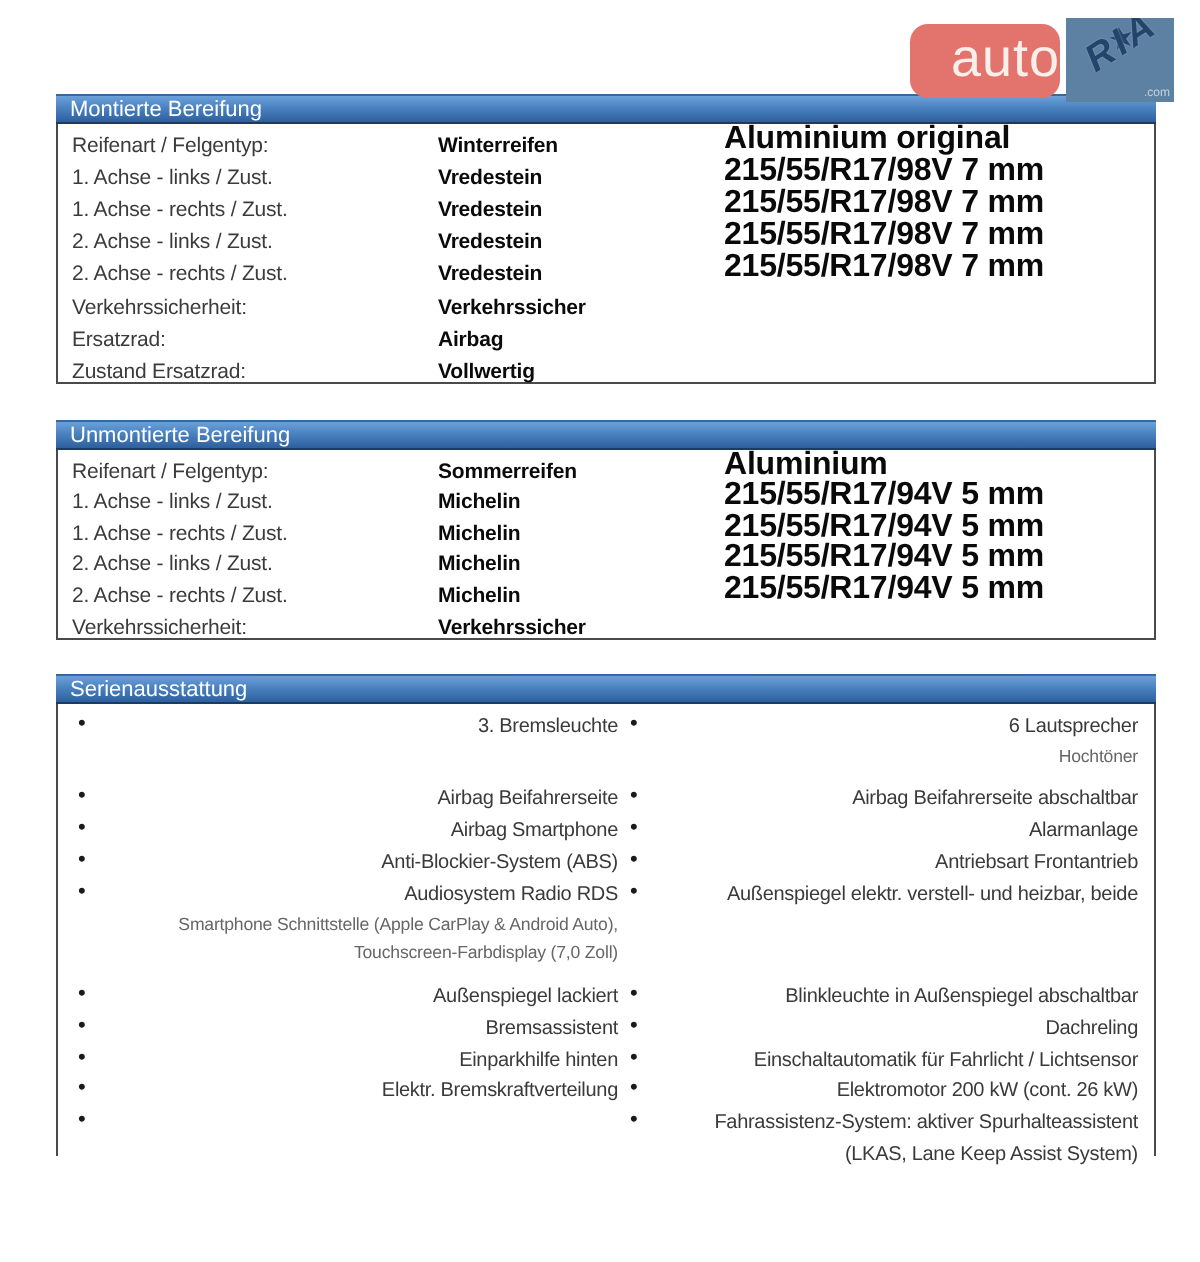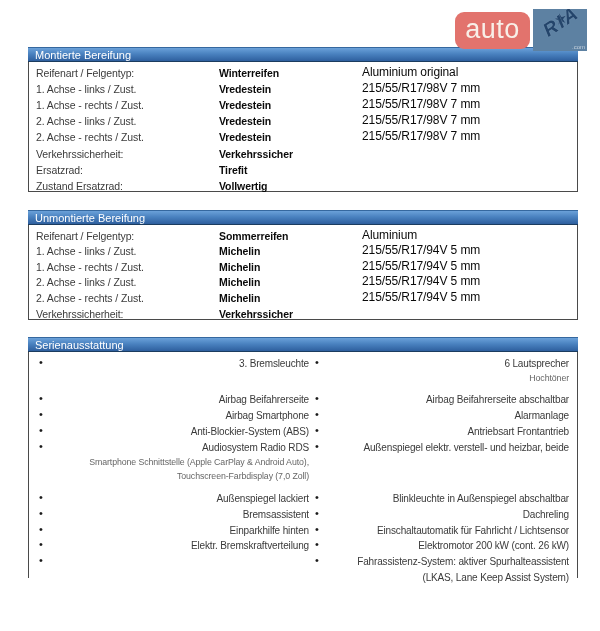--- a/index.html
+++ b/index.html
@@ -3,21 +3,21 @@
 <meta charset="utf-8">
 <style>
   * { margin:0; padding:0; box-sizing:border-box; }
   html,body { background:#fff; }
   body { font-family:"Liberation Sans", sans-serif; }
   .page { position:relative; width:600px; height:631px; background:#ffffff; overflow:hidden; }
 
   
   .logo { position:absolute; top:9px; right:13px; display:flex; align-items:flex-end; gap:3px; z-index:5; }
   .logo-auto { width:75px; height:37px; margin-bottom:2px; border-radius:9px; background:#e2736d;
-               color:#f8efe8; font-size:27px; display:flex; align-items:center; justify-content:center;
+               color:#f8efe8; font-size:27px; display:flex; align-items:center; justify-content:flex-end;
                padding-bottom:3px; letter-spacing:0.5px; }
   .logo-ria { width:54px; height:42px; background:#5d81a2; position:relative; overflow:hidden; }
   .ria-text { position:absolute; left:6px; top:14px; transform:rotate(-33deg); transform-origin:left top;
               font-weight:bold; font-style:italic; font-size:19px; color:#24456b; letter-spacing:2px;
               text-shadow:0 0 1px #8fa9c2; }
   .ria-star { position:absolute; left:21px; top:1px; color:#24456b; font-size:15px; transform:rotate(-15deg);
               text-shadow:0 0 1px #8fa9c2; }
   .ria-domain { position:absolute; right:2px; bottom:1px; font-size:6px; color:#c6d2dd; }
 
   
@@ -32,21 +32,21 @@
   .body-mounted   { height:130px; padding-top:1px; }
   .body-unmounted { height:95px;  padding-top:1px; }
   .body-equip     { height:226px; border-bottom:none; padding:4px 8px 0 10px; }
 
   
   .t-row { display:flex; align-items:flex-end; }
   .body-mounted .t-row   { height:16.1px; }
   .body-unmounted .t-row { height:15.6px; }
   .t-label { width:190px; padding-left:7px; font-size:10.5px; color:#3b3b3b; letter-spacing:-0.1px; }
   .t-col2  { width:143px; font-size:10.5px; font-weight:bold; color:#0a0a0a; letter-spacing:-0.1px; }
-  .t-col3  { flex:1; font-size:12px; font-weight:normal; color:#0a0a0a; letter-spacing:-0.1px; }
+  .t-col3  { flex:1; font-size:16px; font-weight:bold; color:#0a0a0a; letter-spacing:-0.1px; }
 
   
   .e-row { display:flex; margin-bottom:0.4px; }
   .e-row.gap { margin-bottom:7px; }
   .e-item { display:flex; align-items:flex-start; }
   .e-left  { width:276px; padding-right:6px; }
   .e-right { flex:1; }
   .bullet { flex:0 0 auto; width:9px; font-size:11px; line-height:13px; color:#1a1a1a; position:relative; top:0px; }
   .e-text { flex:1;text-align:right; }
   .e-main { display:block; font-size:10px; line-height:15.6px; color:#3a3a3a; letter-spacing:-0.15px; }
@@ -105,21 +105,21 @@
         </div>
 
         <div class="t-row">
           <span class="t-label">Verkehrssicherheit:</span>
           <span class="t-col2">Verkehrssicher</span>
           <span class="t-col3"></span>
         </div>
 
         <div class="t-row">
           <span class="t-label">Ersatzrad:</span>
-          <span class="t-col2">Tirefit</span>
+          <span class="t-col2">Airbag</span>
           <span class="t-col3"></span>
         </div>
 
         <div class="t-row">
           <span class="t-label">Zustand Ersatzrad:</span>
           <span class="t-col2">Vollwertig</span>
           <span class="t-col3"></span>
         </div>
       </div>
   </section>

